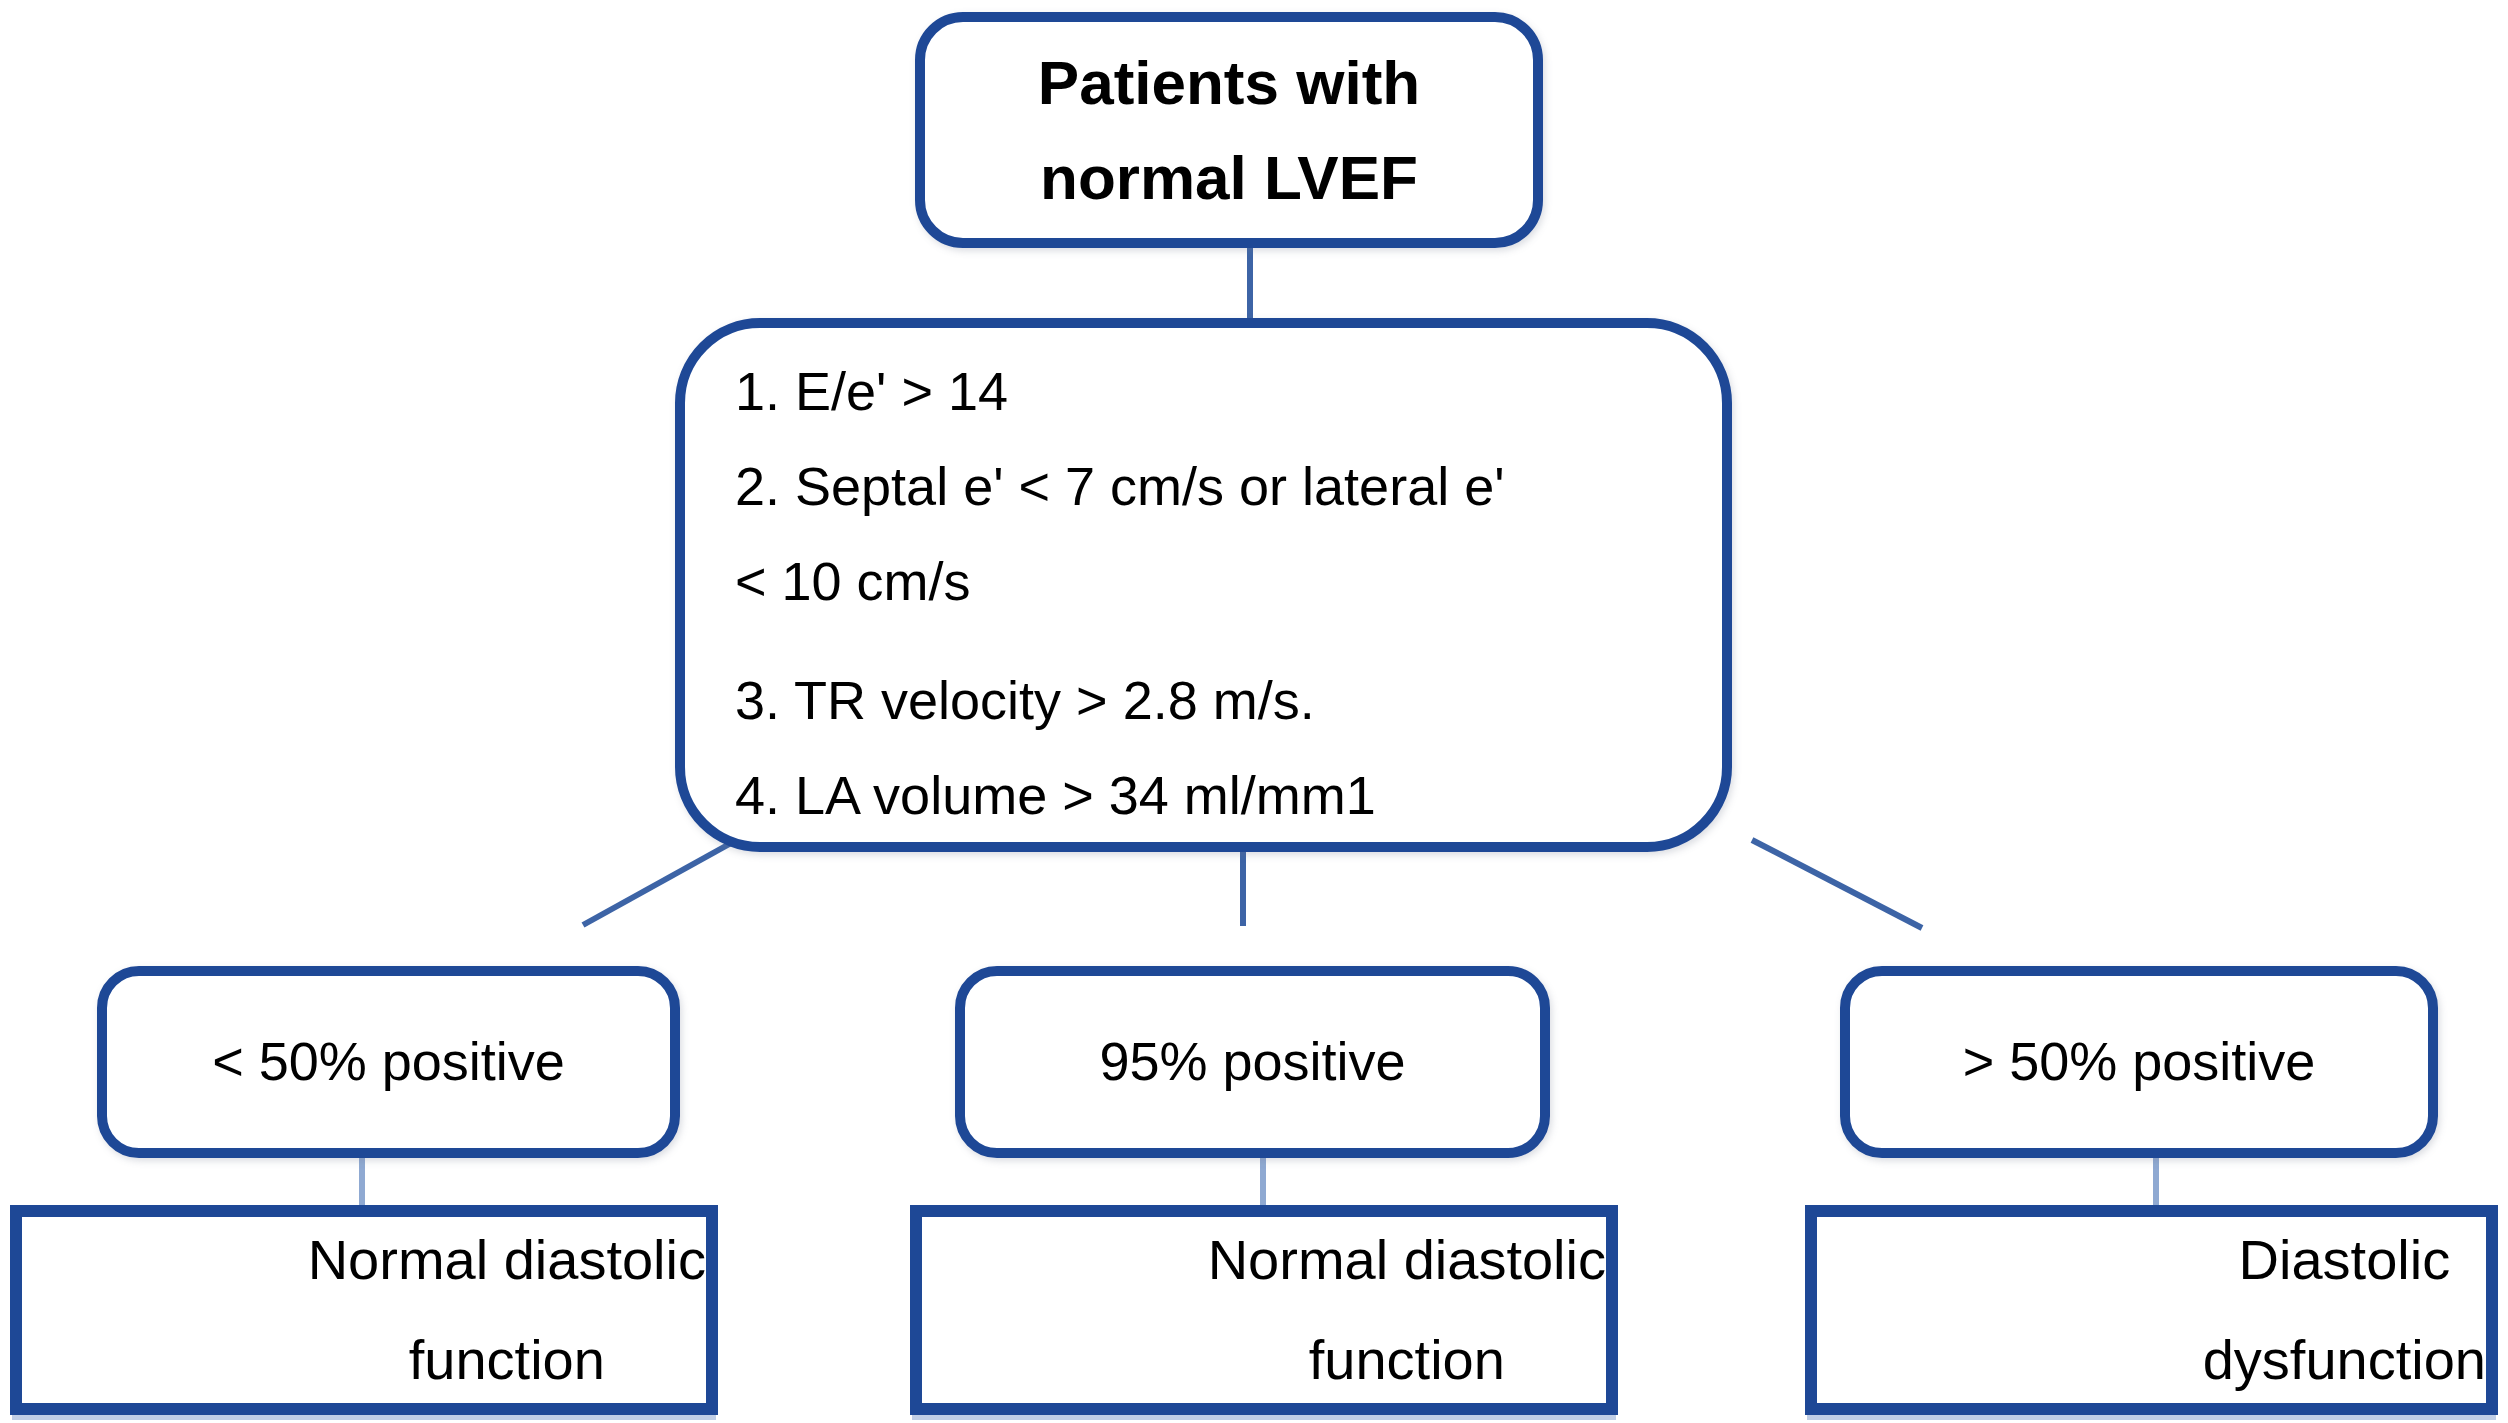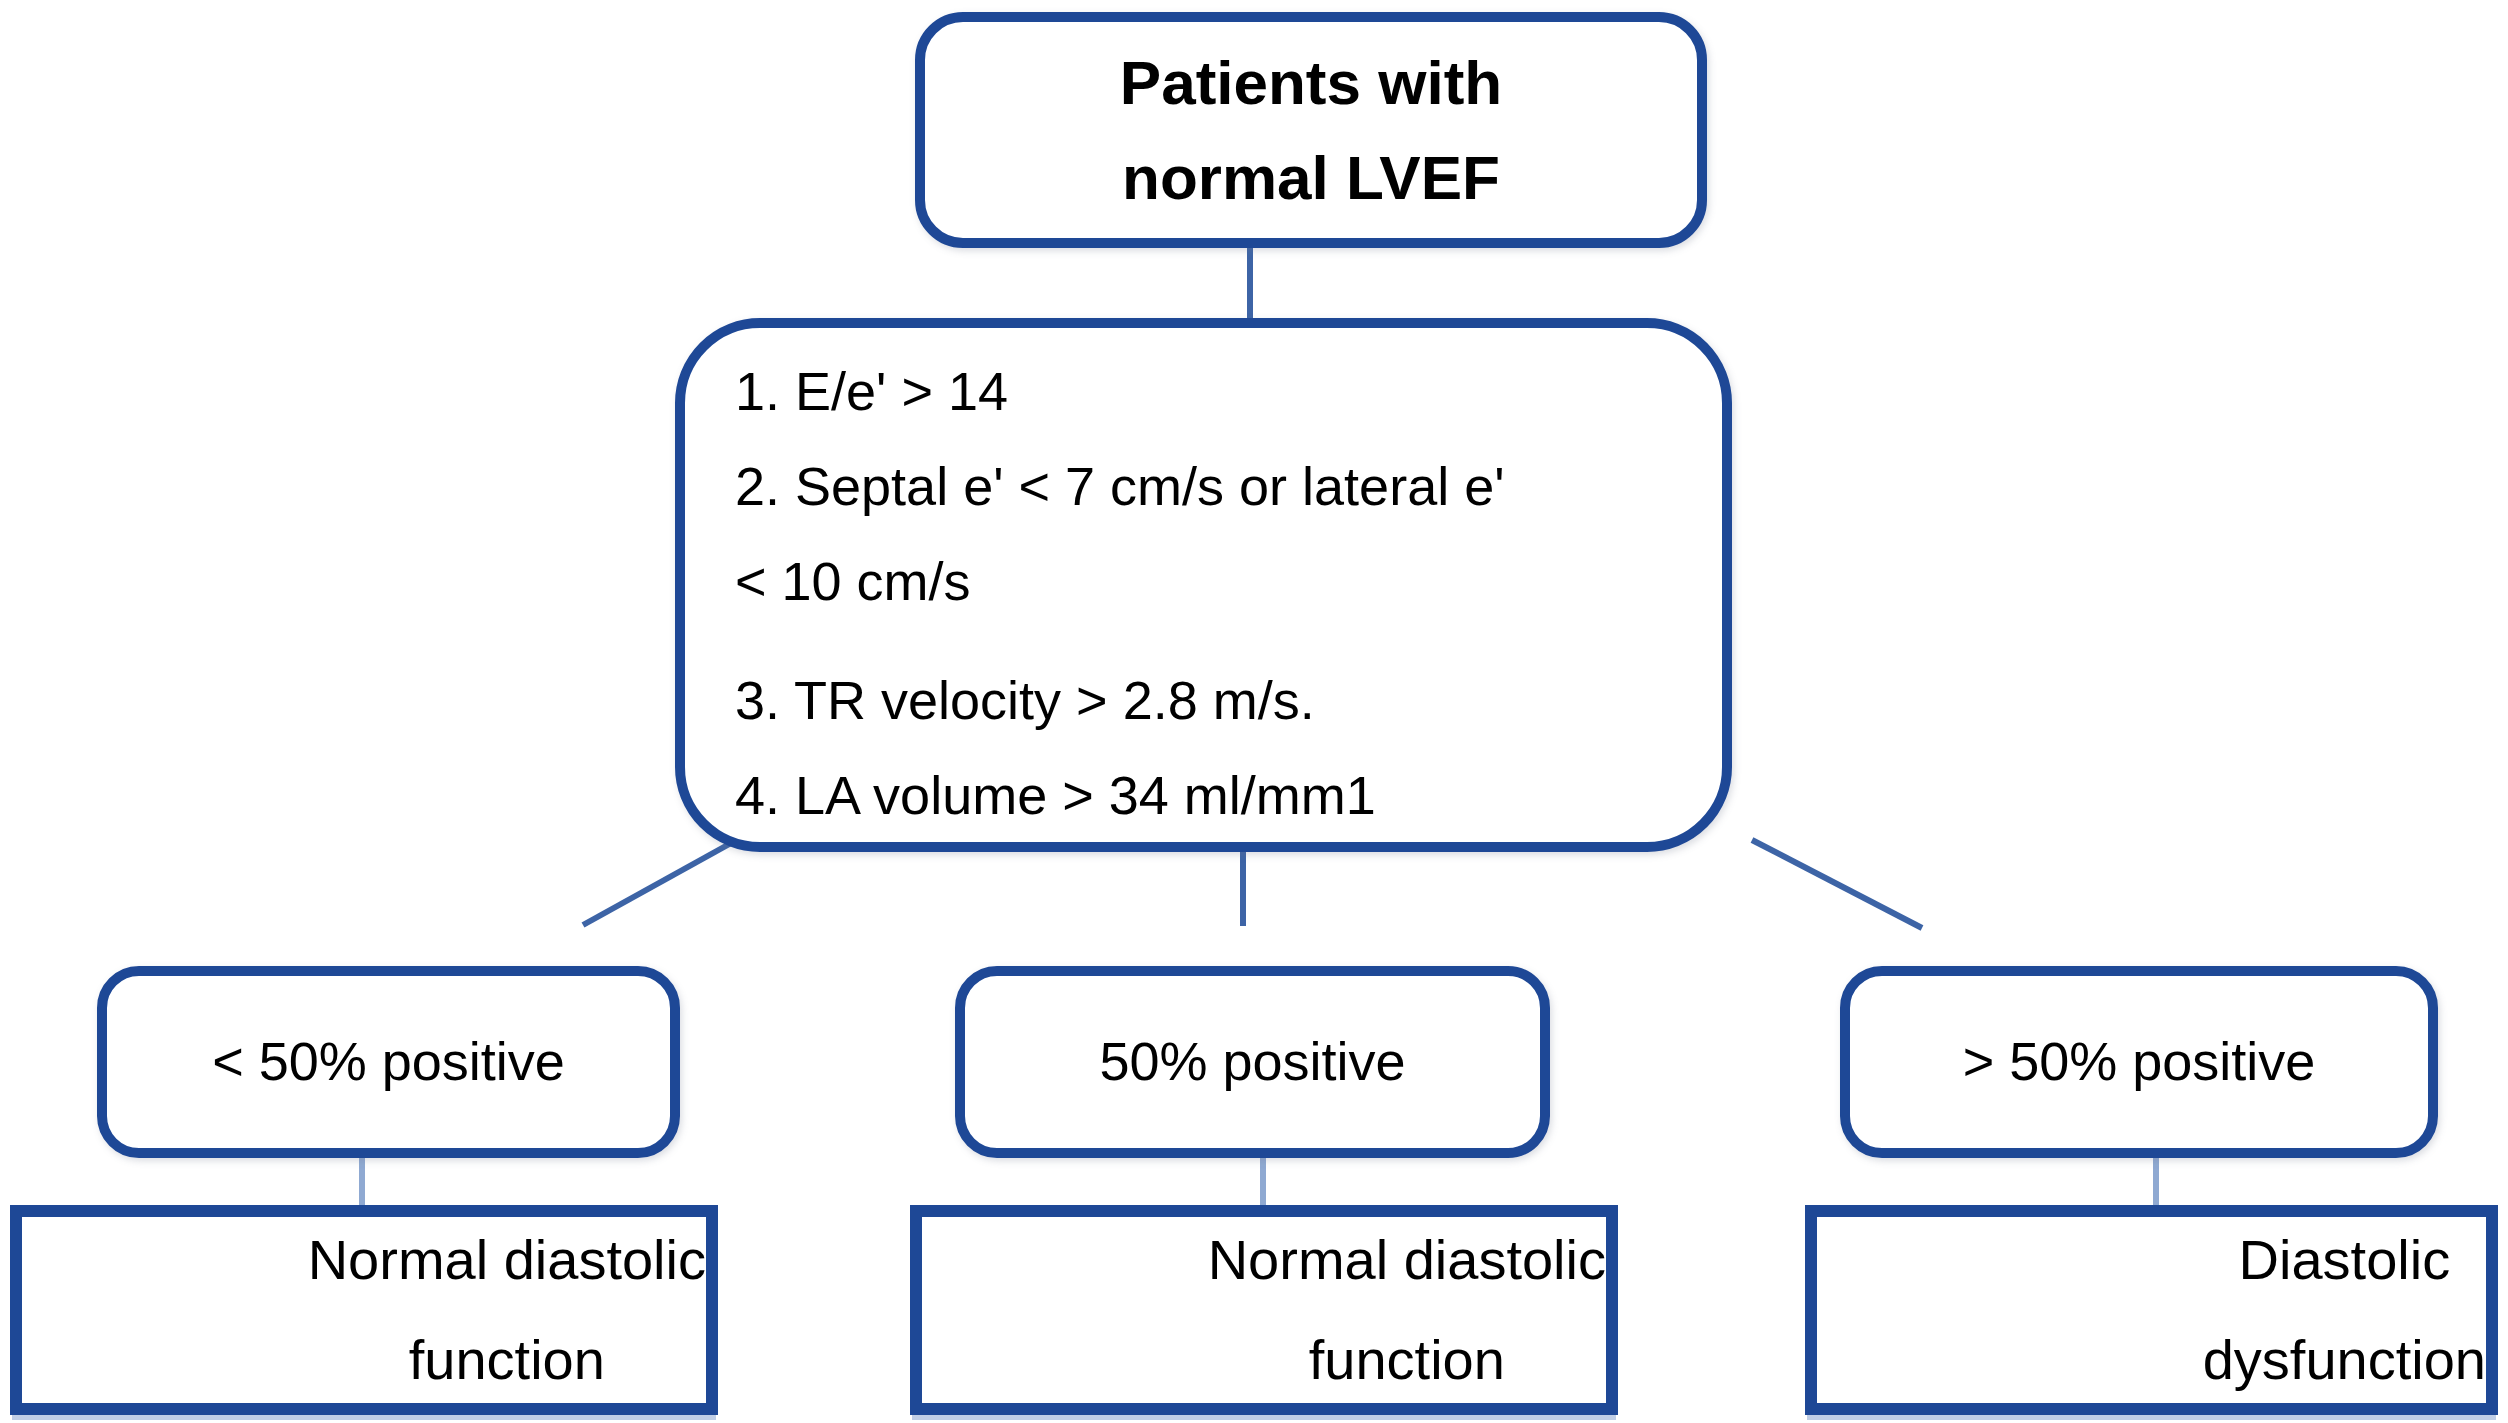--- a/index.html
+++ b/index.html
@@ -18,21 +18,21 @@
   .connector-layer{position:absolute;left:0;top:0;width:2508px;height:1423px;}
   .conn-main{stroke:var(--connector);stroke-width:6;fill:none;}
   .conn-light{stroke:var(--connector-light);stroke-width:6;fill:none;}
 
   
   .node{position:absolute;background:var(--background);border:10px solid var(--box-border);
         display:flex;align-items:center;justify-content:center;text-align:center;
         white-space:pre-line;line-height:1.55;}
   .rounded{box-shadow:2px 3px 7px rgba(110,120,140,0.25);}
 
-  .root-box{left:915px;top:12px;width:792px;height:236px;border-radius:48px;
+  .root-box{left:915px;top:12px;width:628px;height:236px;border-radius:48px;
             font-size:62px;font-weight:bold;line-height:95px;}
 
   .criteria-box{left:675px;top:318px;width:1057px;height:534px;border-radius:85px;
                 align-items:flex-start;justify-content:flex-start;text-align:left;
                 padding:16px 30px 0 50px;font-size:54px;line-height:95px;white-space:normal;}
   .criteria-list{list-style:none;}
   .criteria-item{white-space:pre-line;}
   .criteria-item.para-gap{margin-top:24px;}
 
   .branch-box{top:922px;height:192px;border-radius:42px;font-size:54px;margin-top:44px;}
@@ -75,21 +75,21 @@
       <li class="criteria-item para-gap">3. TR velocity &gt; 2.8 m/s.</li>
       <li class="criteria-item">4. LA volume &gt; 34 ml/mm1</li>
     </ul>
   </div>
 
   <div class="node rounded branch-box branch-lt50">
     <span>&lt; 50% positive</span>
   </div>
 
   <div class="node rounded branch-box branch-eq50">
-    <span>50% positive</span>
+    <span>95% positive</span>
   </div>
 
   <div class="node rounded branch-box branch-gt50">
     <span>&gt; 50% positive</span>
   </div>
 
   <div class="node outcome-box outcome-1">
     <span>Normal diastolic
 function</span>
   </div>

